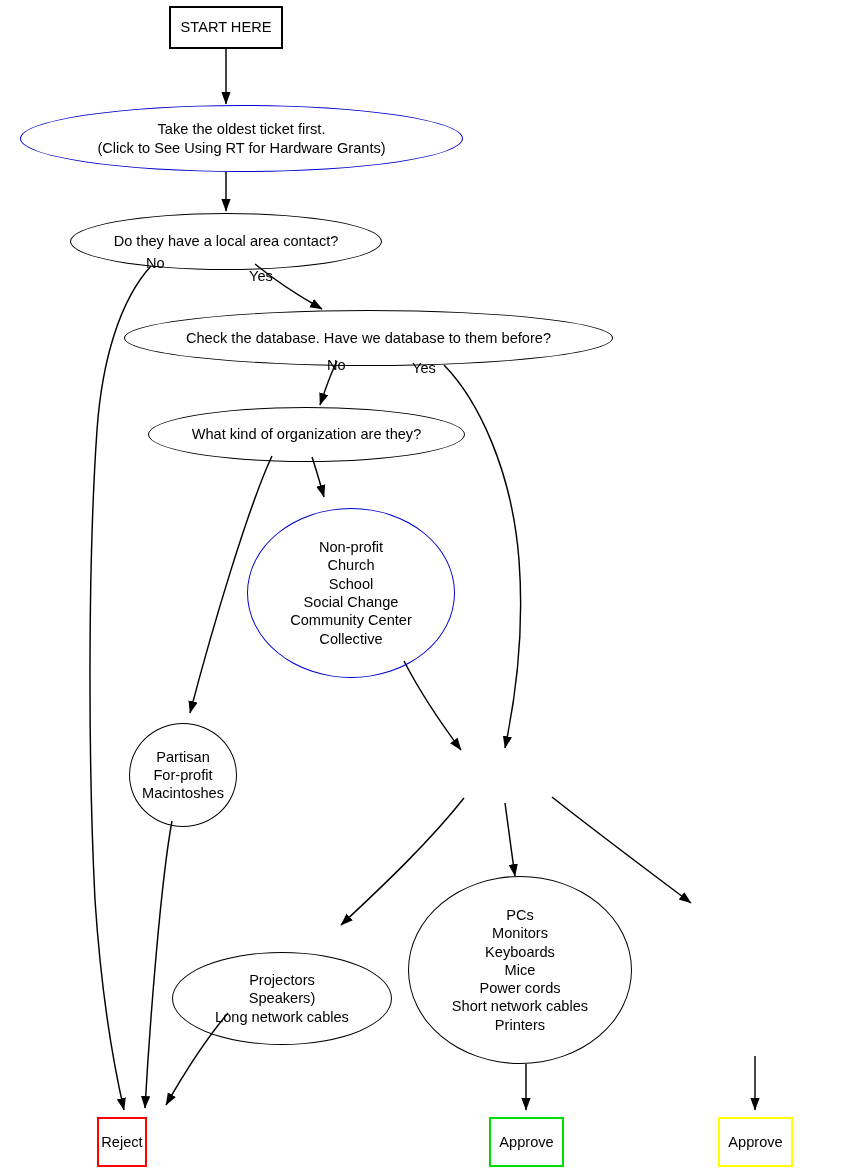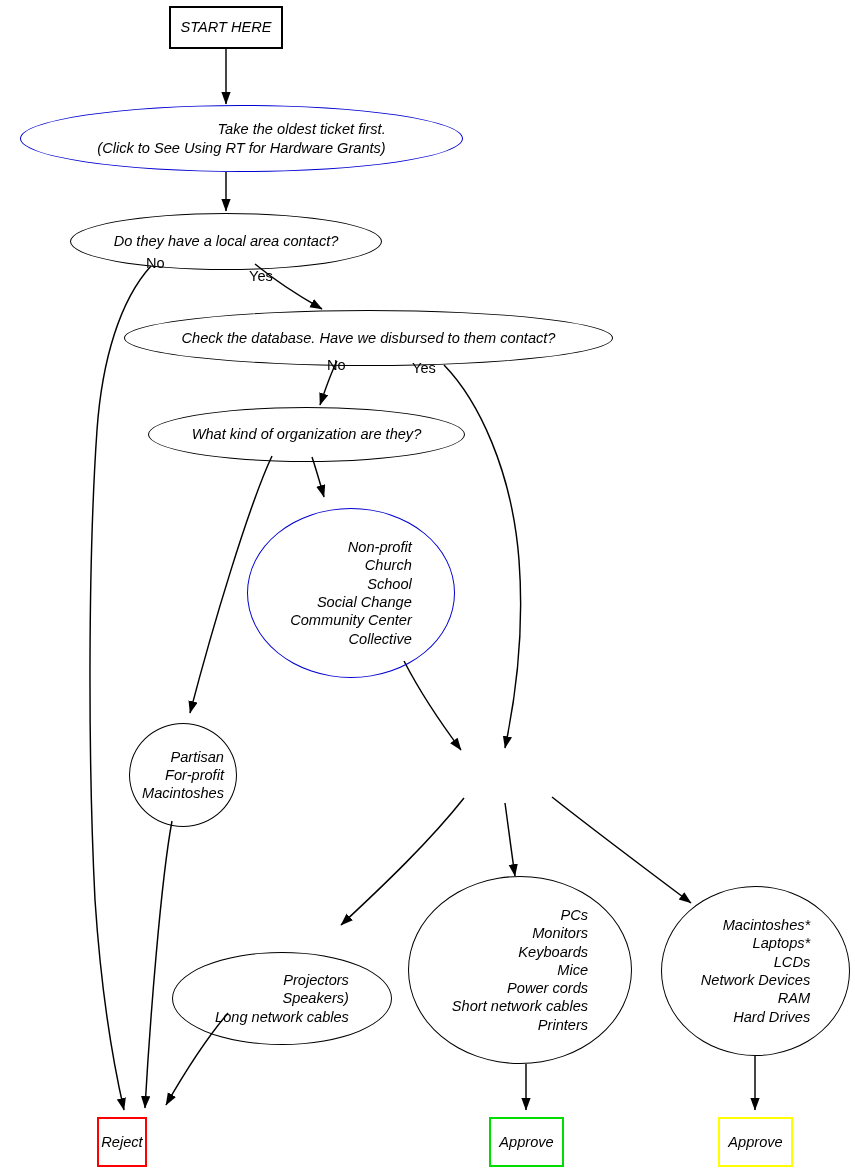--- a/index.html
+++ b/index.html
@@ -25,27 +25,26 @@
     top: 0;
     width: 855px;
     height: 1173px;
   }
   .node {
     position: absolute;
     box-sizing: border-box;
     display: flex;
     align-items: center;
     justify-content: center;
-    text-align: right;
+    text-align: center;
     color: #000000;
     line-height: 18.3px;
     font-size: 14.6px;
     white-space: pre-line;
     z-index: 2;
-    font-style: italic;
   }
   .node.ellipse {
     border: 1.2px solid #000000;
     border-radius: 50%;
     background: transparent;
   }
   .node.ellipse.blue {
     border-color: #0000d0;
   }
   .node.box {
@@ -112,21 +111,21 @@
     </g>
   </svg>
 
   <div class="node box" style="left:169px; top:6px; width:114px; height:43px;">START HERE</div>
 
   <div class="node ellipse blue" style="left:20px; top:105px; width:443px; height:67px;">Take the oldest ticket first.
 (Click to See Using RT for Hardware Grants)</div>
 
   <div class="node ellipse" style="left:70px; top:213px; width:312px; height:57px;">Do they have a local area contact?</div>
 
-  <div class="node ellipse" style="left:124px; top:310px; width:489px; height:56px;">Check the database. Have we disbursed to them contact?</div>
+  <div class="node ellipse" style="left:124px; top:310px; width:489px; height:56px;">Check the database. Have we database to them before?</div>
 
   <div class="node ellipse" style="left:148px; top:407px; width:317px; height:55px;">What kind of organization are they?</div>
 
   <div class="node ellipse blue" style="left:247px; top:508px; width:208px; height:170px;">Non-profit
 Church
 School
 Social Change
 Community Center
 Collective</div>
 
@@ -140,26 +139,20 @@
 Long network cables</div>
 
   <div class="node ellipse" style="left:408px; top:876px; width:224px; height:188px;">PCs
 Monitors
 Keyboards
 Mice
 Power cords
 Short network cables
 Printers</div>
 
-  <div class="node ellipse" style="left:661px; top:886px; width:189px; height:170px;">Macintoshes*
-Laptops*
-LCDs
-Network Devices
-RAM
-Hard Drives</div>
 
   <div class="node box red" style="left:97px; top:1117px; width:50px; height:50px;">Reject</div>
 
   <div class="node box green" style="left:489px; top:1117px; width:75px; height:50px;">Approve</div>
 
   <div class="node box yellow" style="left:718px; top:1117px; width:75px; height:50px;">Approve</div>
 
   <span class="edge-label" style="left:146px; top:255px;">No</span>
   <span class="edge-label" style="left:249px; top:268px;">Yes</span>
   <span class="edge-label" style="left:327px; top:357px;">No</span>

